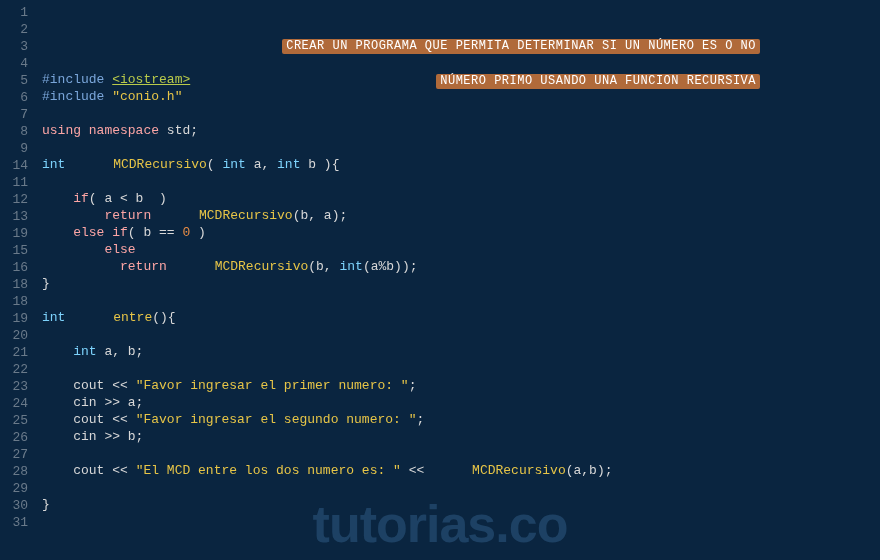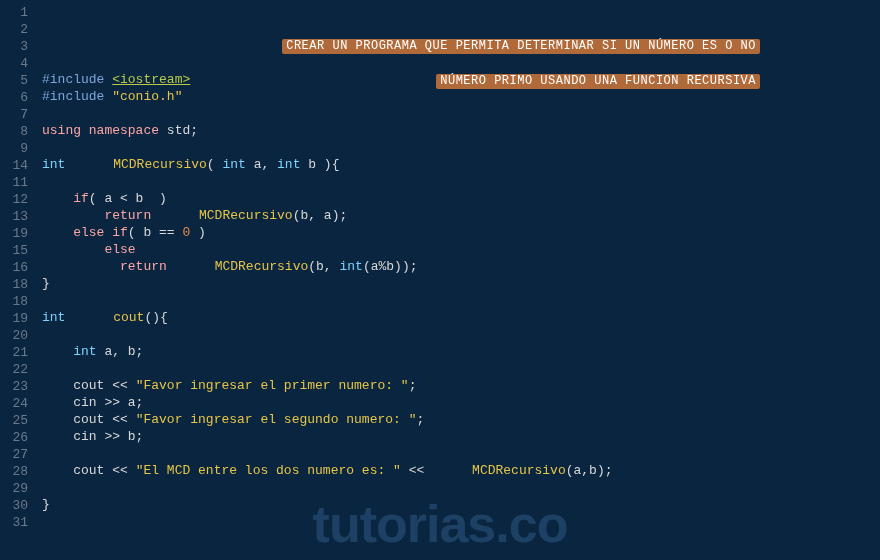--- a/index.html
+++ b/index.html
@@ -134,21 +134,21 @@
     <div class="line"></div>
     <div class="line"><span class="tok-type">int</span><span class="tok-func"> MCDRecursivo</span><span class="tok-punc">( </span><span class="tok-type">int</span><span class="tok-var"> a, </span><span class="tok-type">int</span><span class="tok-var"> b ){</span></div>
     <div class="line"></div>
     <div class="line"><span class="tok-kw">    if</span><span class="tok-var">( a &lt; b  )</span></div>
     <div class="line"><span class="tok-kw">        return</span><span class="tok-func"> MCDRecursivo</span><span class="tok-var">(b, a);</span></div>
     <div class="line"><span class="tok-kw">    else if</span><span class="tok-var">( b == </span><span class="tok-num">0</span><span class="tok-var"> )</span></div>
     <div class="line"><span class="tok-kw">        else</span></div>
     <div class="line"><span class="tok-kw">          return</span><span class="tok-func"> MCDRecursivo</span><span class="tok-var">(b, </span><span class="tok-type">int</span><span class="tok-var">(a%b));</span></div>
     <div class="line"><span class="tok-punc">}</span></div>
     <div class="line"></div>
-    <div class="line"><span class="tok-type">int</span><span class="tok-func"> cout</span><span class="tok-punc">(){</span></div>
+    <div class="line"><span class="tok-type">int</span><span class="tok-func"> entre</span><span class="tok-punc">(){</span></div>
     <div class="line"></div>
     <div class="line"><span class="tok-type">    int</span><span class="tok-var"> a, b;</span></div>
     <div class="line"></div>
     <div class="line"><span class="tok-var">    cout &lt;&lt; </span><span class="tok-str">"Favor ingresar el primer numero: "</span><span class="tok-punc">;</span></div>
     <div class="line"><span class="tok-var">    cin &gt;&gt; a;</span></div>
     <div class="line"><span class="tok-var">    cout &lt;&lt; </span><span class="tok-str">"Favor ingresar el segundo numero: "</span><span class="tok-punc">;</span></div>
     <div class="line"><span class="tok-var">    cin &gt;&gt; b;</span></div>
     <div class="line"></div>
     <div class="line"><span class="tok-var">    cout &lt;&lt; </span><span class="tok-str">"El MCD entre los dos numero es: "</span><span class="tok-var"> &lt;&lt; </span><span class="tok-func">MCDRecursivo</span><span class="tok-var">(a,b);</span></div>
     <div class="line"></div>

